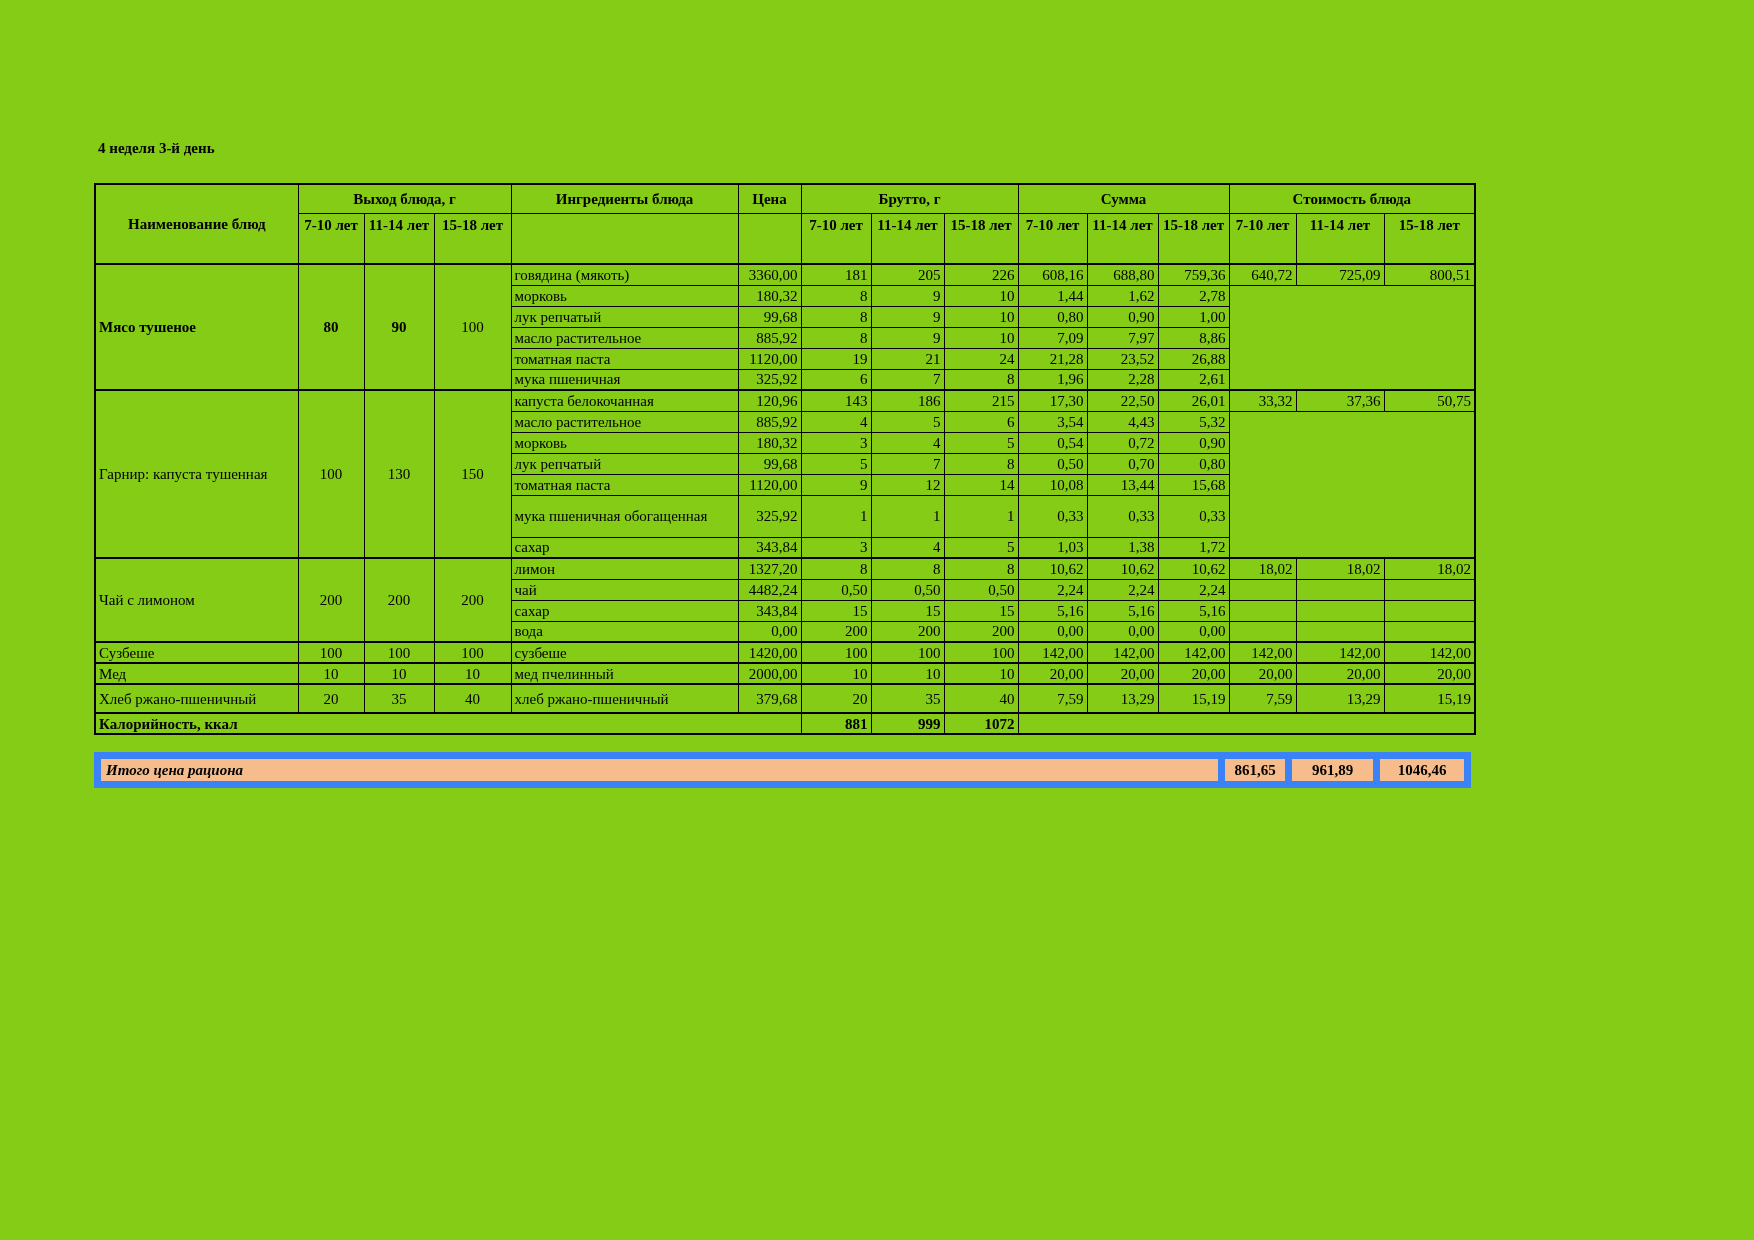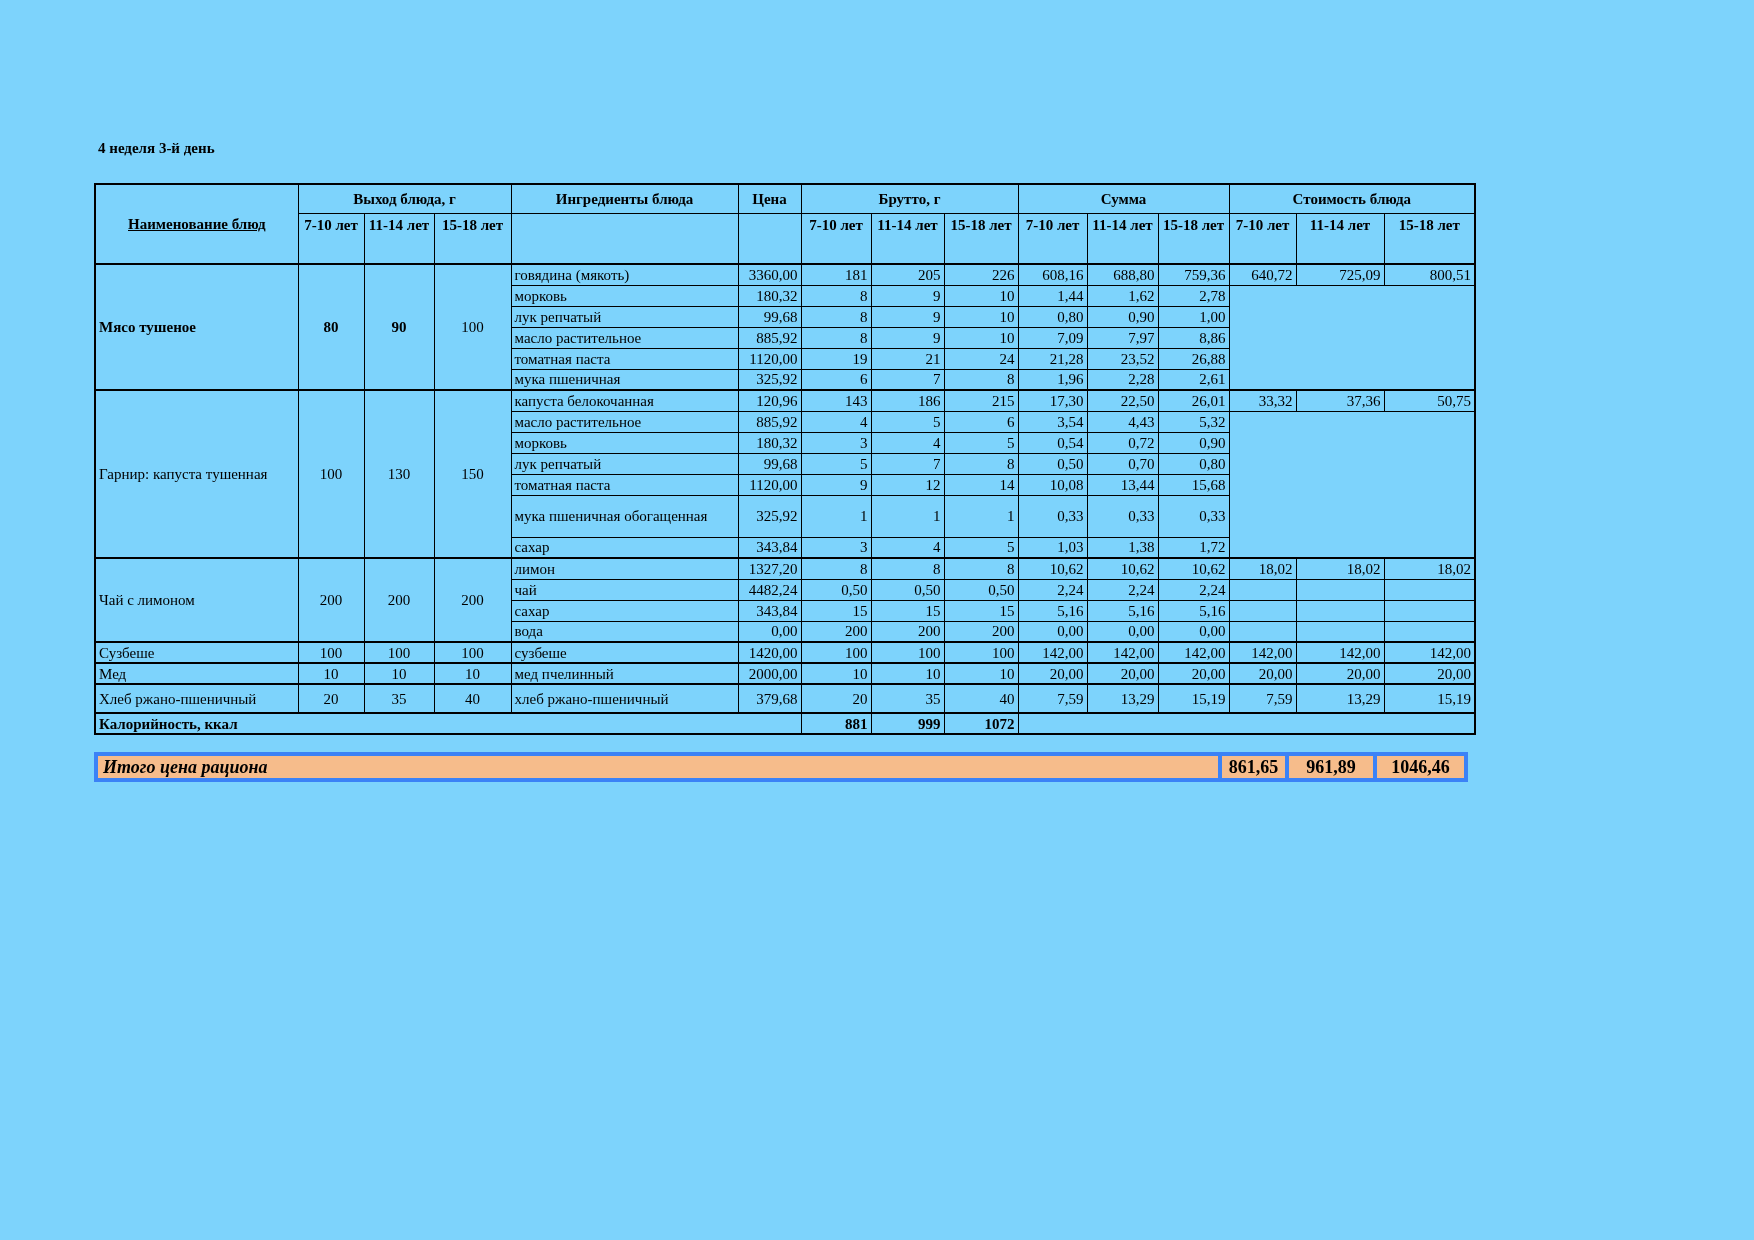--- a/index.html
+++ b/index.html
@@ -1,52 +1,52 @@
 <!DOCTYPE html>
 <html><head>
 <meta charset="utf-8">
 <style>
   html,body { margin:0; padding:0; background:#ffffff; }
   .page {
-    position:relative; width:1754px; height:1240px; background:#7dd3fc;
+    position:relative; width:1754px; height:1240px; background:#84cc16;
     font-family:"Liberation Serif", serif; color:#000;
   }
   .doc-title { position:absolute; left:98px; top:140px; font-size:15px; font-weight:bold; }
 
   table.menu {
     position:absolute; left:94px; top:183px; width:1380px;
     border-collapse:collapse; table-layout:fixed;
     border:2px solid #000;
   }
   table.menu td {
     border:1px solid #000; font-size:15px; line-height:1.2;
     padding:0 3px; vertical-align:middle; overflow:hidden;
   }
   tr.h1 td { font-weight:bold; text-align:center; height:28px;margin-top:40px; }
   tr.h2 td { font-weight:bold; text-align:center; vertical-align:top; height:47px; padding-top:2px; }
-  td.name-h { vertical-align:middle;text-decoration:underline; }
+  td.name-h { vertical-align:middle; }
   tr.r { height:21px; }
   tr.tall { height:42px; }
   tr.bread { height:29px;padding-left:24px; }
   tr.block-start td { border-top:2px solid #000; }
   td.dish { text-align:left; vertical-align:top; }
   td.out { text-align:center; vertical-align:top; }
   td.ing { text-align:left; }
   td.num { text-align:right; }
   td.vt { vertical-align:top; }
   .b { font-weight:bold; }
   td.cal-label { font-weight:bold; text-align:left; }
 
   table.sum {
     position:absolute; left:94px; top:752px; width:1370px;
     border-collapse:collapse; table-layout:fixed;
     border:2px solid #000;
   }
   table.sum td {
-    border:4px solid #3b82f6; background:#F6BC8B; font-size:18px;
+    border:7px solid #3b82f6; background:#F6BC8B; font-size:15px;
     height:22px; padding:0 5px; vertical-align:middle;
   }
   td.sum-label { font-weight:bold; font-style:italic; text-align:left; }
   td.sum-val { font-weight:bold; text-align:center; }
 </style>
 </head>
 <body>
 
 <div class="page">
   <div class="doc-title">4 неделя 3-й день</div>

